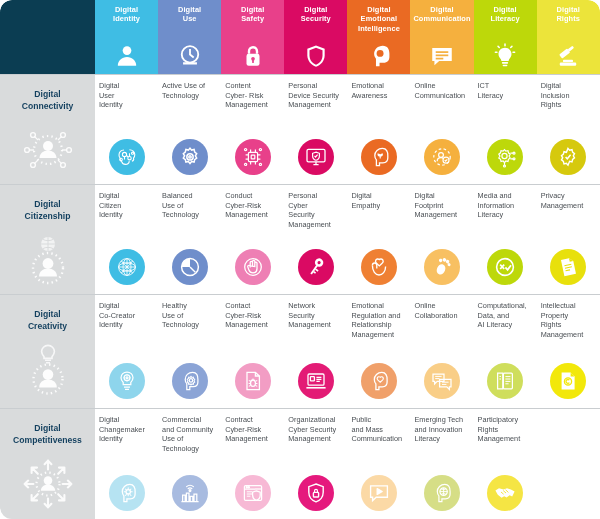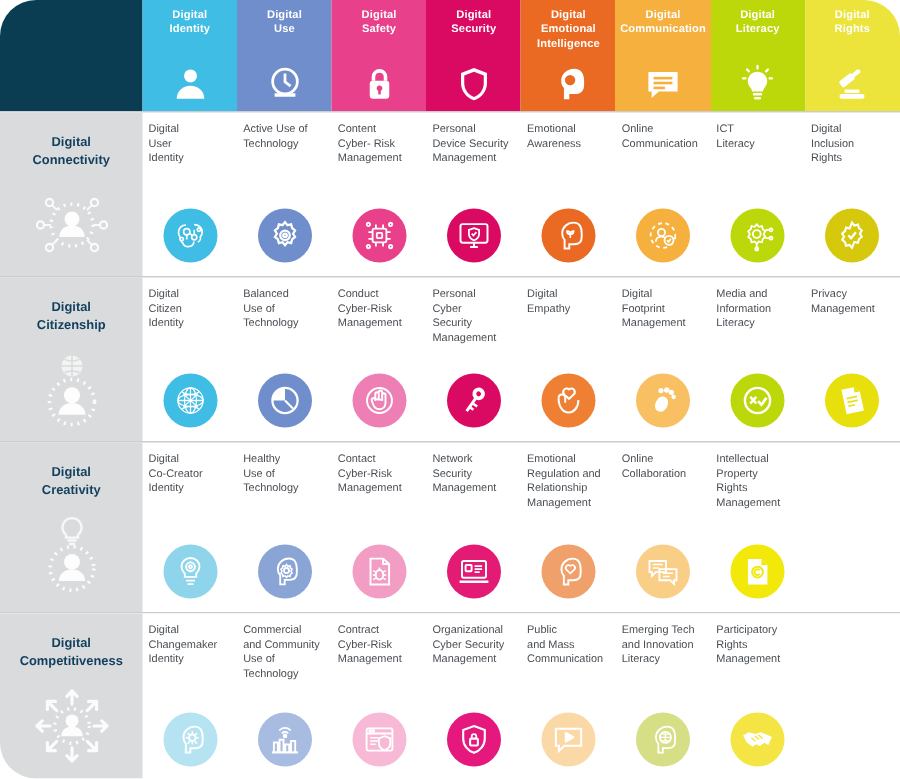--- a/index.html
+++ b/index.html
@@ -3,21 +3,21 @@
 <meta charset="utf-8">
 <style>
   * { box-sizing: border-box; margin:0; padding:0; }
   body {
     width:600px; height:519px; overflow:hidden;
     font-family:"Liberation Sans", sans-serif;
     background:#ffffff;
   }
   #frame {
     position:relative; width:600px; height:519px;
-    border-radius:24px; overflow:hidden; background:#fff;
+    border-radius:12px; overflow:hidden; background:#fff;
   }
 
   
   #header { display:flex; height:74px; width:600px; }
   .hdr-corner {
     width:95px; background:#0b3d52; flex:0 0 95px;
     border-top-left-radius:12px;
   }
   .hdr-cell {
     flex:0 0 63.1px; width:63.1px;
@@ -522,20 +522,31 @@
         <div class="cell-icon" style="background:#f9ce87">
           <svg viewBox="0 0 24 24" fill="none" stroke="#fff" stroke-width="1.25">
             <path d="M3 5h11v7.4H7.2L4.6 15v-2.6H3z"></path>
             <path d="M9.6 10.4h11.4v7.4h-1.6v2.6l-2.6-2.6H9.6z"></path>
             <path d="M5.2 7.4h6.4M5.2 9.6h4.2" stroke-width="1"></path>
             <path d="M12 13.2h6.6M12 15.4h4.4" stroke-width="1"></path>
           </svg>
         </div>
       </div>
 
+      <div class="cell">
+        <div class="cell-label">Computational,<br>Data, and<br>AI Literacy</div>
+        <div class="cell-icon" style="background:#cfde5c">
+          <svg viewBox="0 0 24 24" fill="none" stroke="#fff" stroke-width="1.25">
+            <path d="M4.6 4.2h5.2v15.6H4.6z"></path>
+            <rect x="10.4" y="4.2" width="9" height="15.6" rx="1"></rect>
+            <path d="M12.4 7.6h5M12.4 10h5M12.4 12.4h5M12.4 14.8h3.2" stroke-width="1"></path>
+            <path d="M6.4 7.4h1.6M6.4 10h1.6" stroke-width="1"></path>
+          </svg>
+        </div>
+      </div>
 
       <div class="cell">
         <div class="cell-label">Intellectual<br>Property<br>Rights<br>Management</div>
         <div class="cell-icon" style="background:#f2e80a">
           <svg viewBox="0 0 24 24" fill="#fff">
             <path d="M5.6 3.6h9l4 4v13h-13z"></path>
             <path d="M14.6 3.6l4 4h-4z" fill="#f2e80a"></path>
             <g fill="none" stroke="#f2e80a" stroke-width="1.3">
               <circle cx="12" cy="12.4" r="3.6"></circle>
               <path d="M13.4 11.2a1.9 1.9 0 100 2.4"></path>

